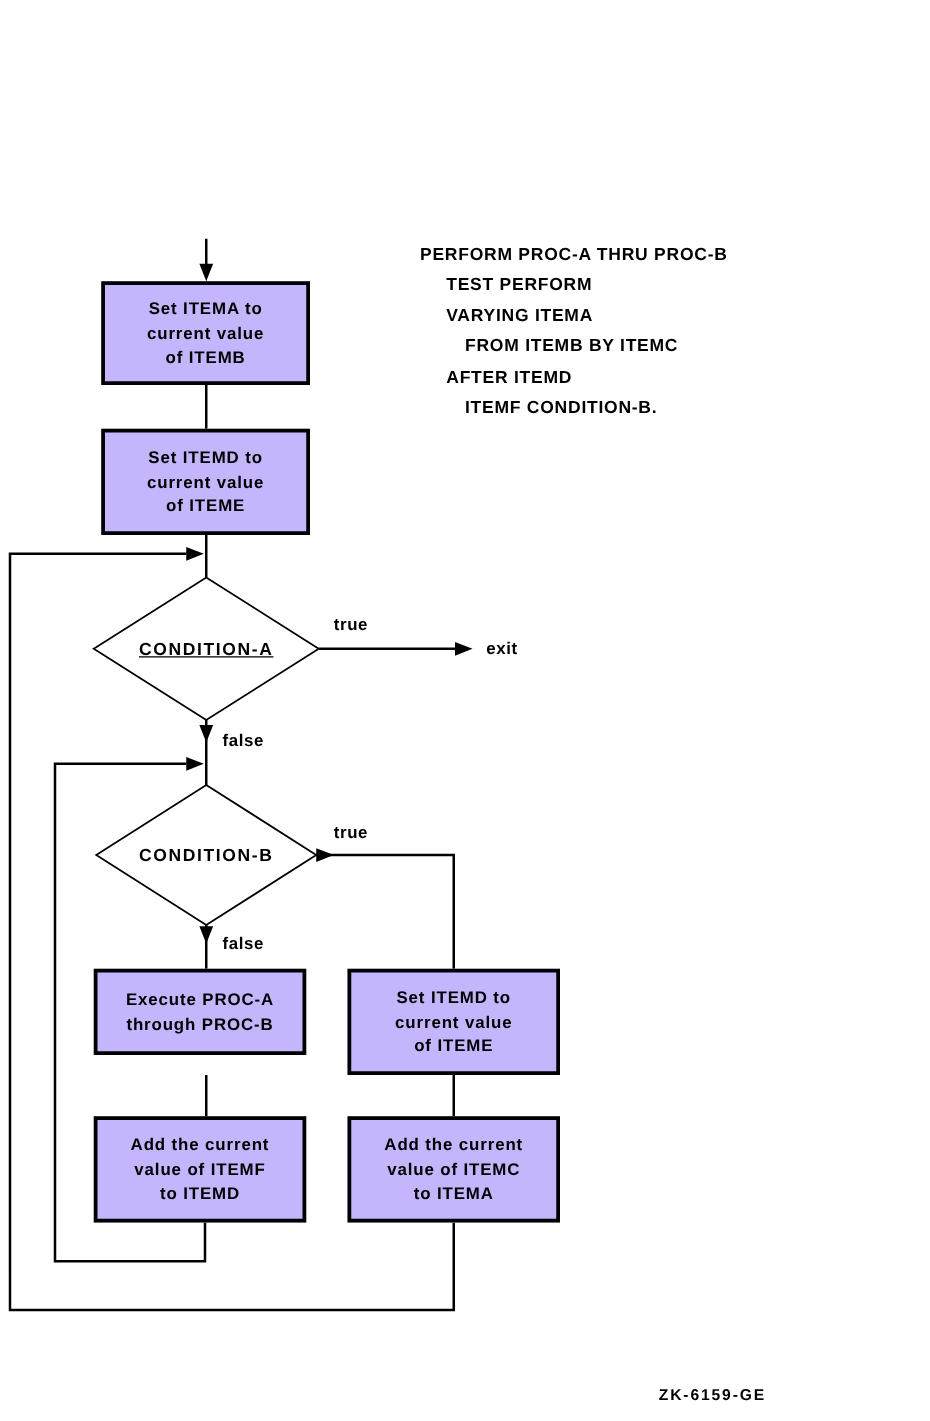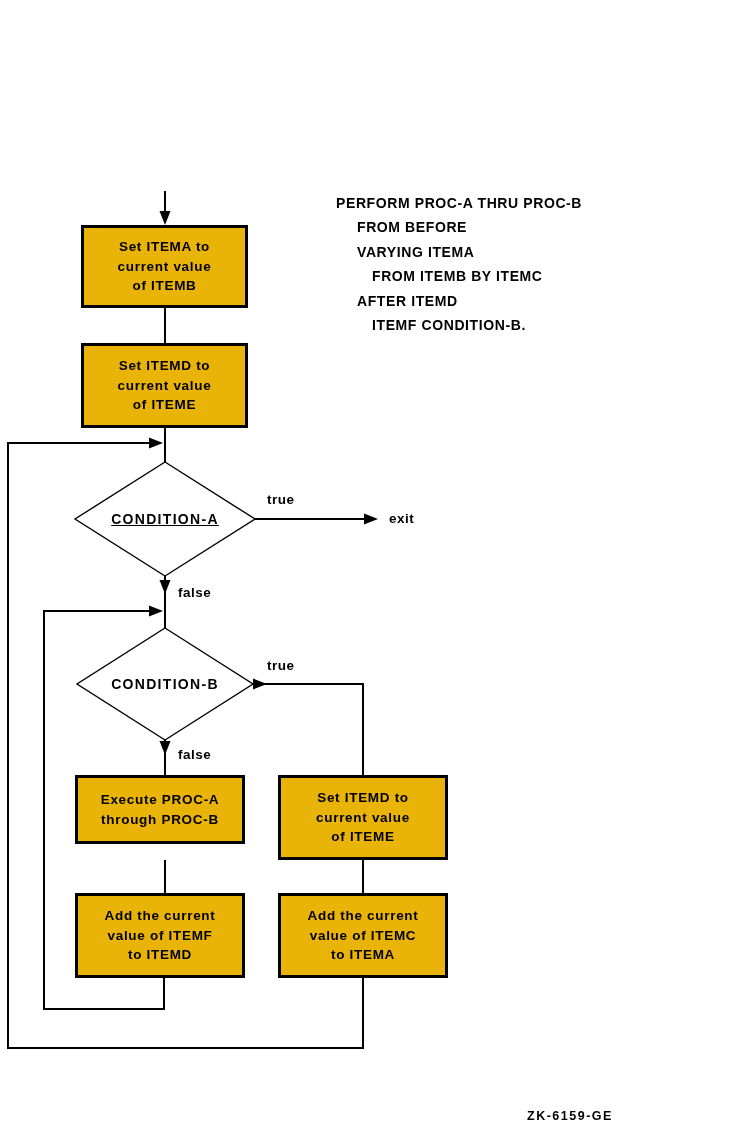--- a/index.html
+++ b/index.html
@@ -3,21 +3,21 @@
 <meta charset="utf-8">
 <style>
   html,body { margin:0; padding:0; background:#ffffff; }
   .canvas {
     position:relative; width:744px; height:1137px; background:#ffffff;
     font-family:"Liberation Sans","DejaVu Sans",sans-serif; color:#000;
     overflow:hidden;
   }
   .lines-svg { position:absolute; left:0; top:0; }
   .pbox {
-    position:absolute; box-sizing:border-box; border:3px solid #000; background:#eab308;
+    position:absolute; box-sizing:border-box; border:3px solid #000; background:#c4b5fd;
     display:flex; flex-direction:column; justify-content:center; align-items:center;
     text-align:center; font-size:13.5px; font-weight:bold; letter-spacing:0.7px;
     line-height:19.5px; white-space:nowrap;
   }
   .pbox span { display:block; }
   .dlabel {
     position:absolute; text-align:center; font-size:14px; font-weight:bold;
     letter-spacing:1.3px; white-space:nowrap;
   }
   .elabel {
@@ -119,21 +119,21 @@
   <div class="dlabel" style="left:77px; top:676px; width:176px;">CONDITION-B</div>
 
   <div class="elabel" style="left:267px; top:492px;">true</div>
   <div class="elabel" style="left:389px; top:511px;">exit</div>
   <div class="elabel" style="left:178px; top:585px;">false</div>
   <div class="elabel" style="left:267px; top:658px;">true</div>
   <div class="elabel" style="left:178px; top:747px;">false</div>
 
   <div class="code">
     <div class="ind-0">PERFORM PROC-A THRU PROC-B</div>
-    <div class="ind-1">FROM BEFORE</div>
+    <div class="ind-1">TEST PERFORM</div>
     <div class="ind-1">VARYING ITEMA</div>
     <div class="ind-2">FROM ITEMB BY ITEMC</div>
     <div class="ind-1">AFTER ITEMD</div>
     <div class="ind-2">ITEMF CONDITION-B.</div>
   </div>
 
   <div class="figid">ZK-6159-GE</div>
 
 </div>
 

